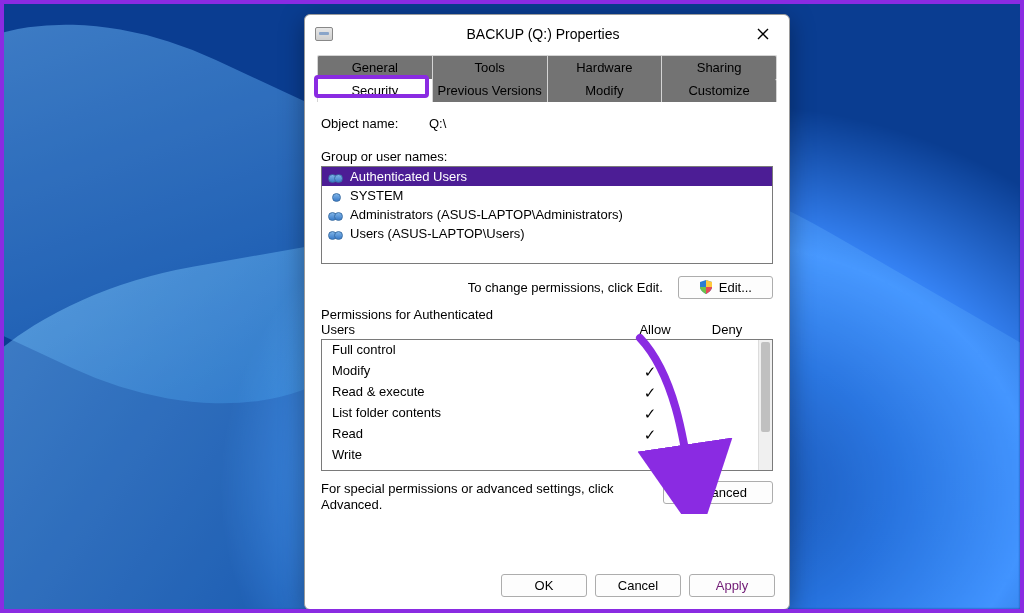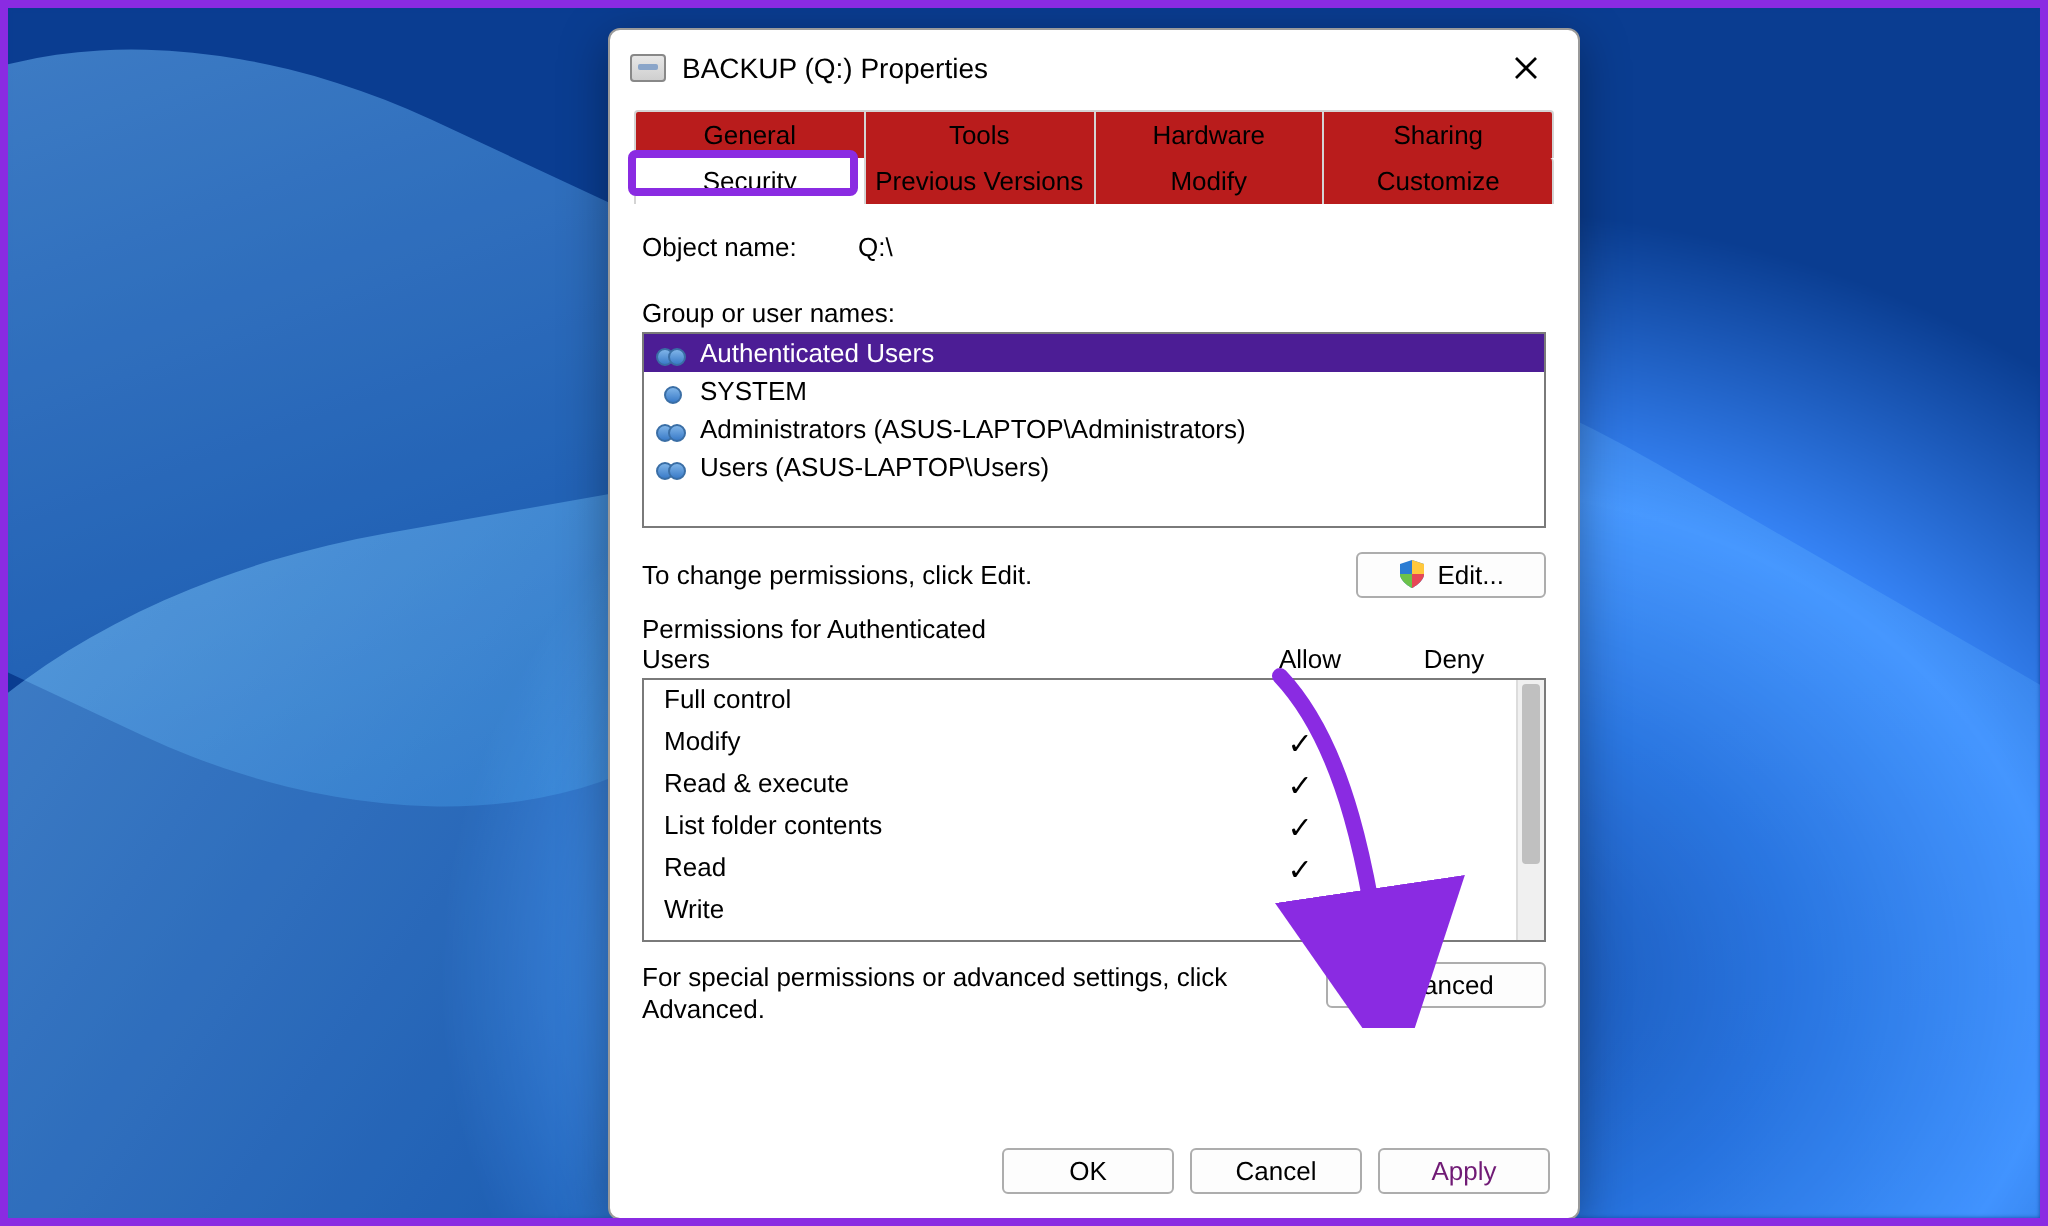--- a/index.html
+++ b/index.html
@@ -41,20 +41,21 @@
     background: #ffffff;
     border: 1px solid #9a9a9a;
     border-radius: 6px;
     box-shadow: 0 6px 24px rgba(0,0,0,.35);
     display: flex;
     flex-direction: column;
   }
   .titlebar {
     display: flex; align-items: center;
     padding: 6px 8px 8px 10px;
+    text-align: center;
   }
   .drive-icon {
     width: 18px; height: 14px;
     background: linear-gradient(#e7e7e7,#cfcfcf);
     border: 1px solid #888; border-radius: 2px;
     margin-right: 8px; position: relative;
   }
   .drive-icon::after {
     content:"";
     position:absolute; left:3px; top:4px; width:10px; height:3px;
@@ -69,21 +70,21 @@
   .close-btn svg { width:12px; height:12px; }
 
   .tabs-wrap { padding: 0 12px; }
   .tabs-row {
     display:flex; border:1px solid #d4d4d4; border-bottom:none;
     border-radius:2px 2px 0 0; overflow:hidden;
   }
   .tabs-row + .tabs-row { border-top:none; }
   .tab {
     flex:1; text-align:center; padding:4px 0;
-    border-right:1px solid #d4d4d4; background:#b91c1c;
+    border-right:1px solid #d4d4d4; background:#737373;
     cursor:pointer; font-size:13px;
   }
   .tab:last-child { border-right:none; }
   .tab.selected {
     background:#fff; font-weight:400;
     position:relative;
   }
   .highlight-security {
     position:absolute; border:4px solid #8a2be2; border-radius:4px;
     pointer-events:none;
@@ -115,22 +116,23 @@
     content:""; position:absolute; border-radius:50%;
     background: linear-gradient(#7fb4e8,#3a7bc8);
     border:1px solid #3a6ea5;
   }
   .usr-icon::before { width:7px;height:7px; left:0; top:4px; }
   .usr-icon::after  { width:7px;height:7px; left:6px; top:4px; }
   .usr-icon.single::after { display:none; }
   .usr-icon.single::before { left:4px; }
 
   .edit-row {
-    display:flex; align-items:center; justify-content:space-between;
+    display:flex; align-items:center; justify-content:flex-end;
     margin:12px 0 8px 0;
+    gap:15px;
   }
   .btn {
     border:1px solid #adadad; background:#fdfdfd;
     padding:3px 20px; border-radius:3px; cursor:pointer;
     font-family:inherit; font-size:13px;
   }
   .btn.disabled { color:#701a75; cursor:default; }
   .shield {
     display:inline-block; width:14px; height:14px; margin-right:6px;
     vertical-align:-2px;

